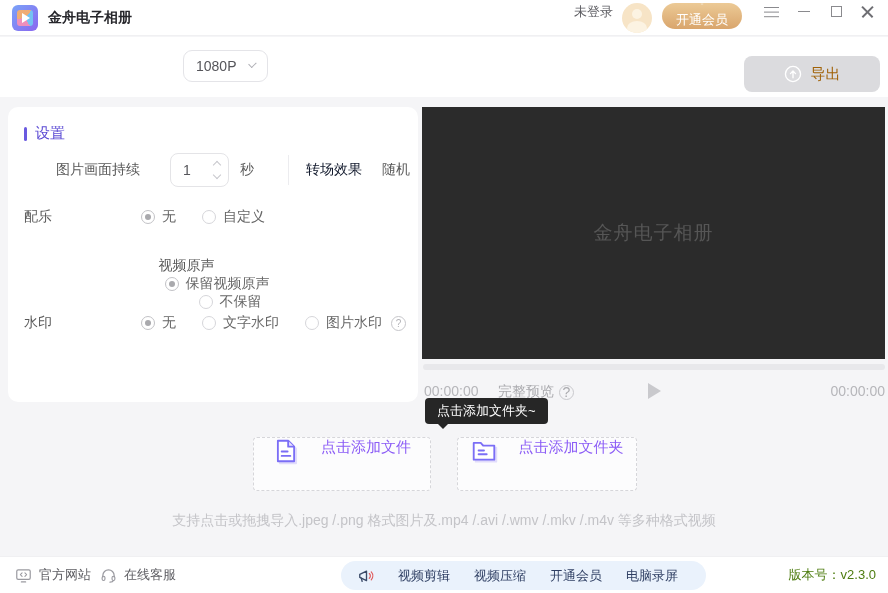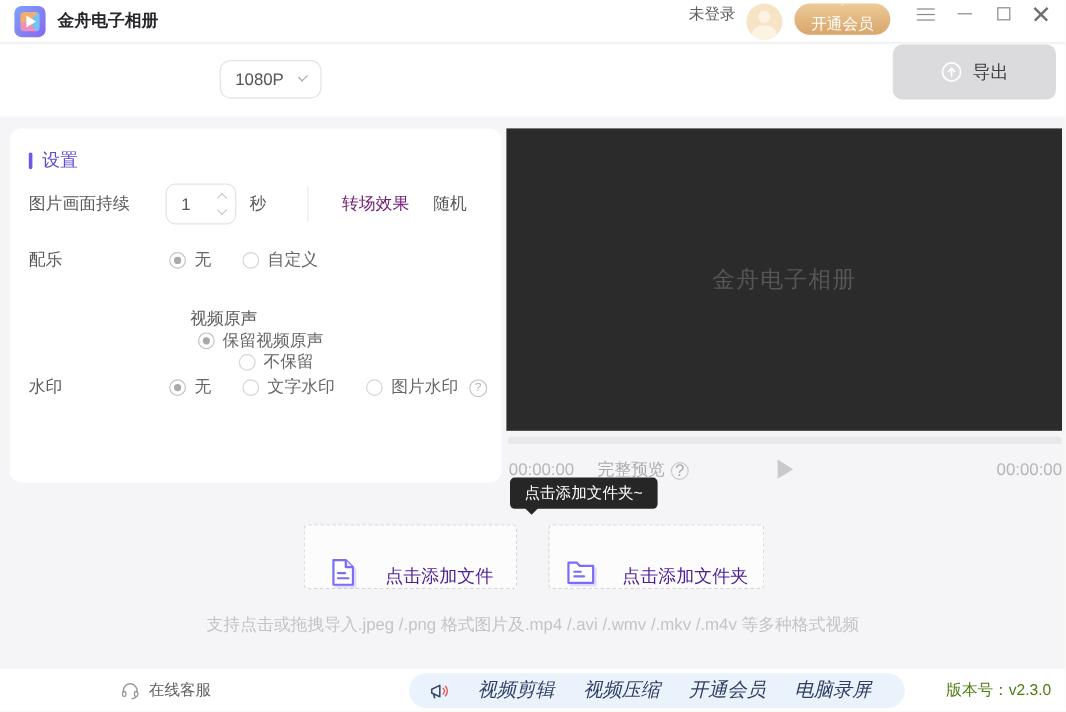--- a/index.html
+++ b/index.html
@@ -39,44 +39,44 @@
 
   
   .toolbar { position:absolute; top:37px; left:0; right:0; height:60px; background:#fff; z-index:4; }
   .select { position:absolute; top:13px; height:32px; background:#fff; border:1px solid #e4e4e8; border-radius:9px;
     display:flex; align-items:center; padding:0 12px; font-size:14px; color:#55555a; cursor:pointer; }
   .select-aspect { left:14px; width:113px; }
   .select-res { left:151px; width:85px;margin-left:32px; }
   .chev { margin-left:auto; width:7px; height:7px; border-right:1.4px solid #aeaeb4; border-bottom:1.4px solid #aeaeb4;
     transform:rotate(45deg) translate(-2px,-2px); }
   .select-res .chev { margin-left:14px; }
-  .export { position:absolute; right:8px; top:0; width:136px; height:46px; border:none; border-radius:8px;
-    background:#dbdbde; color:#404040; font-size:15px; display:flex; align-items:center; justify-content:center; gap:9px; cursor:pointer; }
+  .export { position:absolute; right:8px; top:19px; width:136px; height:36px; border:none; border-radius:8px;
+    background:#dbdbde; color:#a16207; font-size:15px; display:flex; align-items:center; justify-content:center; gap:9px; cursor:pointer; }
 
   
   .card { position:absolute; left:8px; top:107px; width:410px; height:295px; background:#fff; border-radius:10px; }
   .s-head { position:absolute; left:16px; top:17px; display:flex; align-items:center; gap:8px; }
   .s-bar { width:3px; height:14px; border-radius:2px; background:#6a5ae0; }
   .s-title { font-size:15px; color:#5b4ad4; }
   .row { position:absolute; left:16px; right:8px; display:flex; align-items:center; }
-  .row-duration { top:46px; height:34px; }
+  .row-duration { top:46px; height:34px;justify-content:flex-end; }
   .row-music { top:100px; height:20px; }
   .row-sound { top:150px; height:20px;flex-direction:column; }
   .row-wm { top:206px; height:20px; }
   .s-label { width:117px; font-size:14px; color:#595959; flex:0 0 auto; }
   .row-duration .s-label { width:114px; }
   .num-input { width:59px; height:34px; border:1px solid #e4e4e7; border-radius:8px; background:#fff;
     display:flex; align-items:center; padding:0 8px 0 12px; }
   .num-val { flex:1; font-size:14px; color:#55555a; }
   .spin { display:flex; flex-direction:column; gap:4px; cursor:pointer; }
   .spin i { width:6px; height:6px; border-right:1.3px solid #c7c7cc; border-bottom:1.3px solid #c7c7cc; display:block; }
   .spin .up { transform:rotate(-135deg); } .spin .down { transform:rotate(45deg); }
   .unit { margin-left:11px; font-size:14px; color:#595959; }
   .vdiv { width:1px; height:30px; background:#ececef; margin-left:34px; }
-  .trans-label { margin-left:28px; font-size:14px; color:#701a75; }
+  .trans-label { margin-left:17px; font-size:14px; color:#0f172a; }
   .trans-val { margin-left:20px; font-size:14px; color:#595959; cursor:pointer; }
   .radio { display:flex; align-items:center; gap:7px; font-size:14px; color:#666; cursor:pointer; }
   .radio + .radio { margin-left:26px;justify-content:space-between; }
   .rb { width:14px; height:14px; border-radius:50%; border:1px solid #d6d6da; background:#fff; position:relative; flex:0 0 auto; }
   .selected .rb { border-color:#c2c2c6; }
   .selected .rb::after { content:""; position:absolute; left:3px; top:3px; width:6px; height:6px; border-radius:50%; background:#a9a9ad; }
   .help { width:15px; height:15px; border-radius:50%; border:1px solid #c6c6ca; color:#b2b2b7; font-size:10px;
     display:inline-flex; align-items:center; justify-content:center; margin-left:9px; }
 
   
@@ -94,34 +94,34 @@
   .t-total { position:absolute; right:0; top:2px; font-size:14px; color:#b6b6ba; }
 
   
   .tooltip { position:absolute; left:425px; top:398px; height:26px; line-height:26px; padding:0 12px;
     background:#262626; color:#fff; font-size:13px; border-radius:4px; z-index:6; }
   .tooltip::after { content:""; position:absolute; left:12px; bottom:-5px; width:0; height:0;
     border-left:6px solid transparent; border-right:6px solid transparent; border-top:6px solid #262626; }
 
   
   .add-btn { position:absolute; top:437px; height:54px; background:#fcfcfd; border:1px dashed #d6d6da; border-radius:4px;
-    display:flex; align-items:flex-end; justify-content:center; gap:22px; font-size:15px; color:#4c1d95; cursor:pointer; }
+    display:flex; align-items:flex-start; justify-content:center; gap:22px; font-size:15px; color:#8b5cf6; cursor:pointer; }
   .add-files { left:253px; width:178px; }
   .add-folder { left:457px; width:180px; }
   .pic-icon { filter:drop-shadow(2.5px 2.5px 0 rgba(130,110,245,0.22)); }
   .formats { position:absolute; top:512px; left:0; width:100%; text-align:center; font-size:14px; color:#c4c4c8; }
 
   
   .footer { position:absolute; left:0; right:0; bottom:0; height:37px; background:#fff; border-top:1px solid #f0f0f2; }
   .f-link { position:absolute; top:0; height:36px; display:flex; align-items:center; gap:7px; font-size:13px; color:#5e5e63; cursor:pointer; }
   .f-site { left:15px; } .f-serv { left:100px; }
   .pill { position:absolute; left:341px; top:4px; height:29px; background:#eaf2fc; border-radius:15px;
     display:flex; align-items:center; gap:0; padding:0 16px; }
   .pill .mega { margin-right:10px; }
-  .p-link { font-size:16px; color:#2f3f63; padding:0 12px; cursor:pointer; white-space:nowrap;font-style:italic; }
+  .p-link { font-size:13px; color:#2f3f63; padding:0 12px; cursor:pointer; white-space:nowrap; }
   .version { position:absolute; right:12px; top:0; height:36px; display:flex; align-items:center; font-size:13px; color:#4d7c0f; }
 </style>
 </head>
 <body>
 
 <div class="window">
 
   <header class="titlebar">
     <div class="logo">
         <span class="cube"></span>
@@ -260,20 +260,28 @@
     <svg class="pic-icon" width="26" height="26" viewBox="0 0 24 24">
       <path d="M2.5 4.5 H9 L11.2 7 H21.5 V20 H2.5 Z" fill="#fff" stroke="#7b6ef6" stroke-width="1.7" stroke-linejoin="round"></path>
       <path d="M7 11.5 H12 M7 15 H14.5" stroke="#7b6ef6" stroke-width="1.7" stroke-linecap="round"></path>
     </svg>
     <span>点击添加文件夹</span>
   </div>
 
   <div class="formats">支持点击或拖拽导入.jpeg /.png 格式图片及.mp4 /.avi /.wmv /.mkv /.m4v 等多种格式视频</div>
 
   <footer class="footer">
+    <span class="f-link f-site">
+      <svg width="17" height="17" viewBox="0 0 24 24">
+        <rect x="2.5" y="4" width="19" height="13.5" rx="2" fill="none" stroke="#9a9aa0" stroke-width="1.7"></rect>
+        <path d="M9 21 H15" stroke="#9a9aa0" stroke-width="1.7" stroke-linecap="round"></path>
+        <path d="M10 8.2 L7.6 10.7 L10 13.2 M14 8.2 L16.4 10.7 L14 13.2" fill="none" stroke="#9a9aa0" stroke-width="1.5" stroke-linecap="round" stroke-linejoin="round"></path>
+      </svg>
+      <span>官方网站</span>
+    </span>
     <span class="f-link f-serv">
       <svg width="17" height="17" viewBox="0 0 24 24">
         <path d="M4 14 V12 a8 8 0 0 1 16 0 V14" fill="none" stroke="#9a9aa0" stroke-width="1.7" stroke-linecap="round"></path>
         <rect x="3" y="13" width="4" height="6" rx="2" fill="none" stroke="#9a9aa0" stroke-width="1.6"></rect>
         <rect x="17" y="13" width="4" height="6" rx="2" fill="none" stroke="#9a9aa0" stroke-width="1.6"></rect>
         <path d="M19 19 a5 3 0 0 1 -5 2.4" fill="none" stroke="#9a9aa0" stroke-width="1.6" stroke-linecap="round"></path>
       </svg>
       <span>在线客服</span>
     </span>
     <div class="pill">

